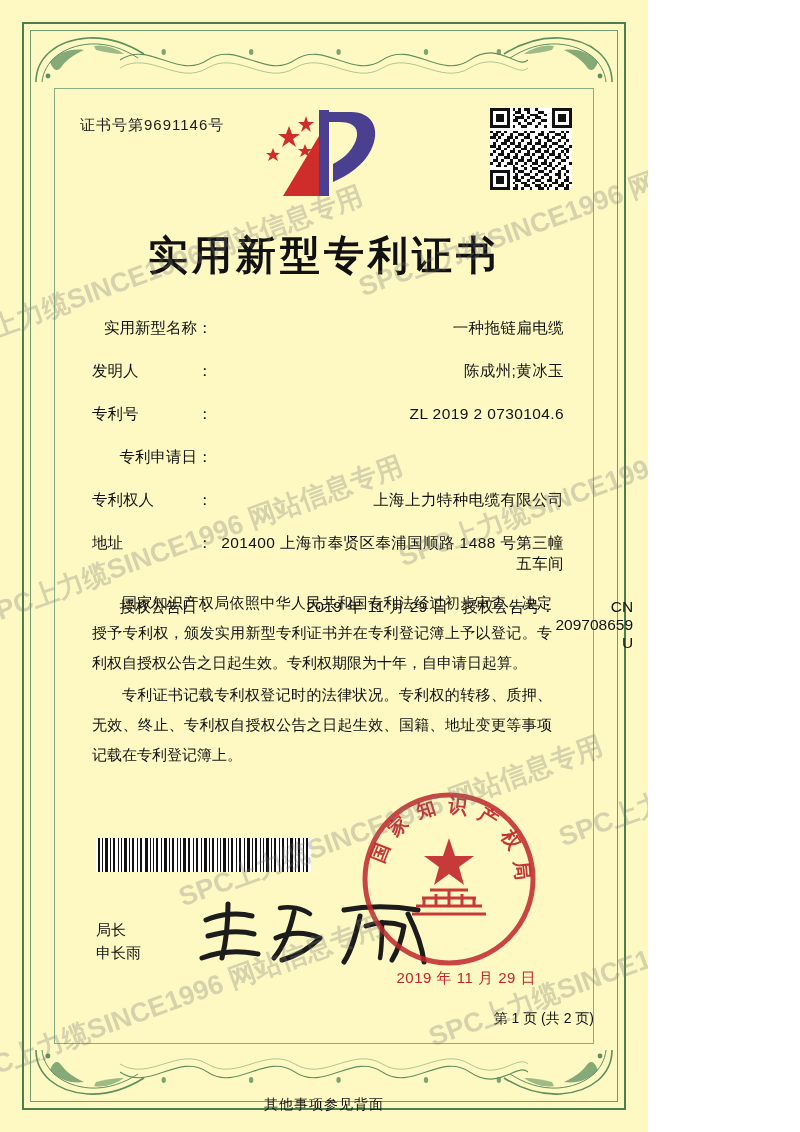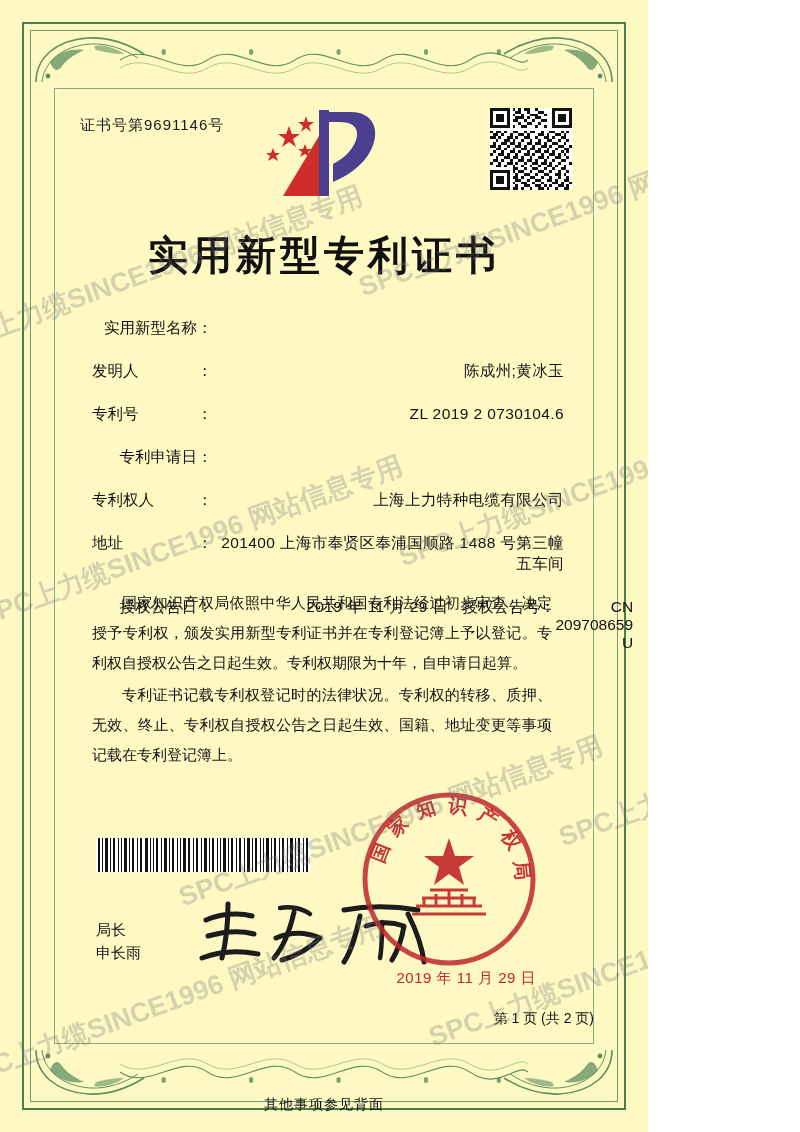--- a/index.html
+++ b/index.html
@@ -579,20 +579,21 @@
       </svg>
     </div>
 
     <div class="title">实用新型专利证书</div>
 
     <div class="fields">
 
       <div class="frow">
         <span class="flabel">实用新型名称</span>
         <span class="fcolon">：</span>
+        <span class="fvalue">一种拖链扁电缆</span>
       </div>
 
       <div class="frow">
         <span class="flabel spread">发明人</span>
         <span class="fcolon">：</span>
         <span class="fvalue">陈成州;黄冰玉</span>
       </div>
 
       <div class="frow">
         <span class="flabel spread">专利号</span>

